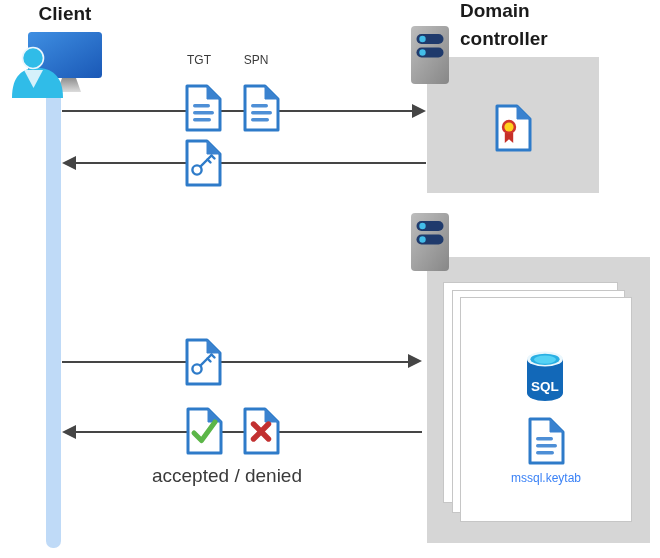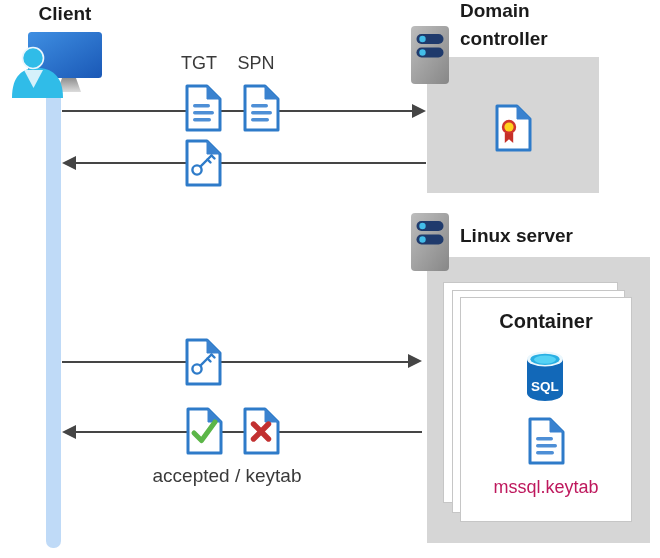--- a/index.html
+++ b/index.html
@@ -3,30 +3,30 @@
 <meta charset="utf-8">
 <style>
   html,body{margin:0;padding:0;background:#fff;}
   .canvas{
     position:relative;width:660px;height:558px;background:#ffffff;overflow:hidden;
     font-family:"Liberation Sans","DejaVu Sans",sans-serif;
   }
   .abs{position:absolute;}
   
   .h-title{font-weight:700;font-size:19px;color:#1b1b1b;}
-  .sub-label{font-weight:400;font-size:18px;color:#3a3a3a;}
+  .sub-label{font-weight:400;font-size:12px;color:#3a3a3a;}
   .center{text-align:center;}
   .client-label{left:18px;top:3px;width:94px;text-align:center;}
   .dc-label{left:460px;top:-3px;width:116px;line-height:28px;}
   .lx-label{left:460px;top:225px;width:190px;}
   .container-label{left:460px;top:310px;width:172px;font-size:20px;}
   .tgt-label{left:169px;top:53px;width:60px;}
   .spn-label{left:226px;top:53px;width:60px;}
   .result-label{left:107px;top:465px;width:240px;font-size:19px;}
-  .keytab-label{left:460px;top:471px;width:172px;color:#be185d;margin-top:6px;}
+  .keytab-label{left:460px;top:471px;width:172px;color:#3b82f6;}
   
   .gray-box{background:#d6d6d6;}
   .dc-box{left:427px;top:57px;width:172px;height:136px;}
   .lx-box{left:427px;top:257px;width:223px;height:286px;}
   
   .card{background:#ffffff;border:1px solid #c6c6c6;box-sizing:border-box;}
   .card-b1{left:443px;top:282px;width:175px;height:221px;}
   .card-b2{left:452px;top:290px;width:173px;height:223px;}
   .card-f {left:460px;top:297px;width:172px;height:225px;}
   
@@ -180,20 +180,18 @@
   <svg class="abs client-icon" viewBox="0 0 100 76">
     <rect x="20" y="8" width="74" height="46" rx="3.5" fill="url(#gMon)"></rect>
     <path d="M54,54 H68 L73,68 H49 Z" fill="url(#gStand)"></path>
     <path d="M4,74 C4,51 15,44 29,44 C43,44 55,51 55,74 Z" fill="#30BCE8"></path>
     <path d="M16,46 L35,46 L25.5,64 Z" fill="#D5F1FB"></path>
     <circle cx="25" cy="34" r="10.5" fill="#30BCE8" stroke="#EAF6FD" stroke-width="1.6"></circle>
   </svg>
 
   <div class="abs h-title center client-label">Client</div>
   <div class="abs h-title dc-label">Domain controller</div>
-  <div class="abs h-title lx-label">Linux server</div>
-  <div class="abs h-title center container-label">Container</div>
   <div class="abs sub-label center tgt-label">TGT</div>
   <div class="abs sub-label center spn-label">SPN</div>
-  <div class="abs sub-label center result-label">accepted / keytab</div>
+  <div class="abs sub-label center result-label">accepted / denied</div>
   <div class="abs sub-label center keytab-label">mssql.keytab</div>
 
 </div>
 
 </body></html>

